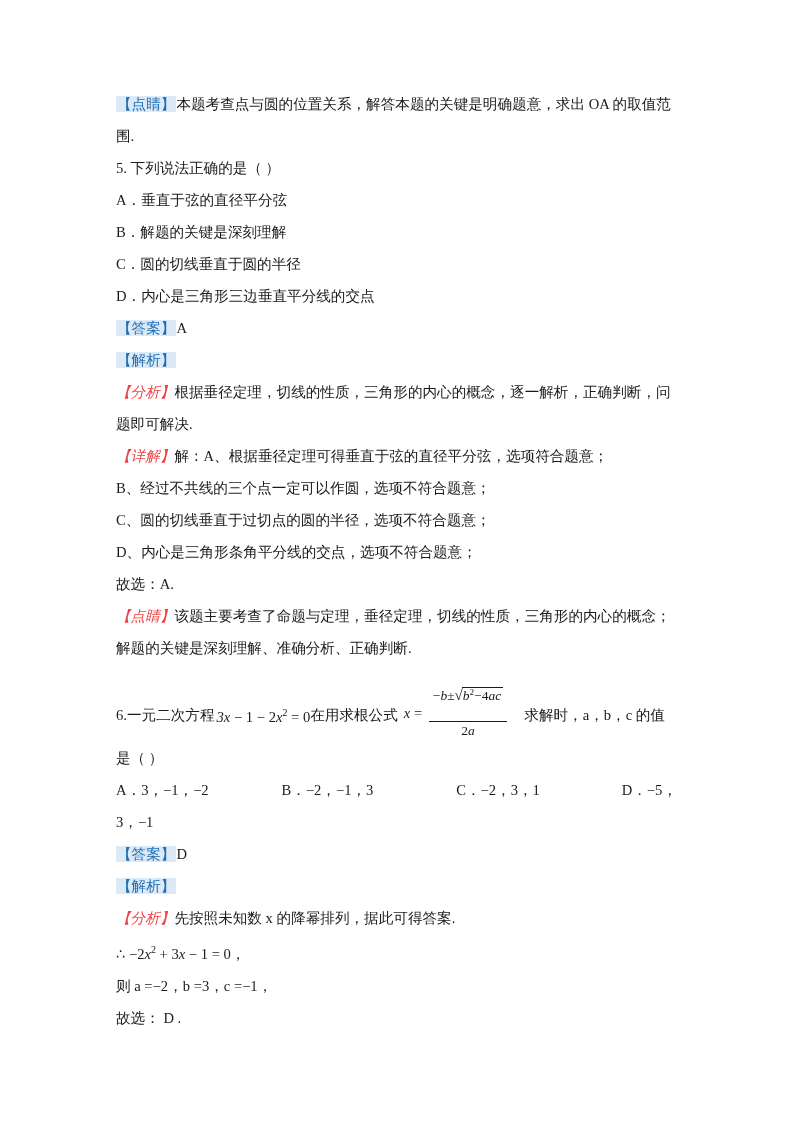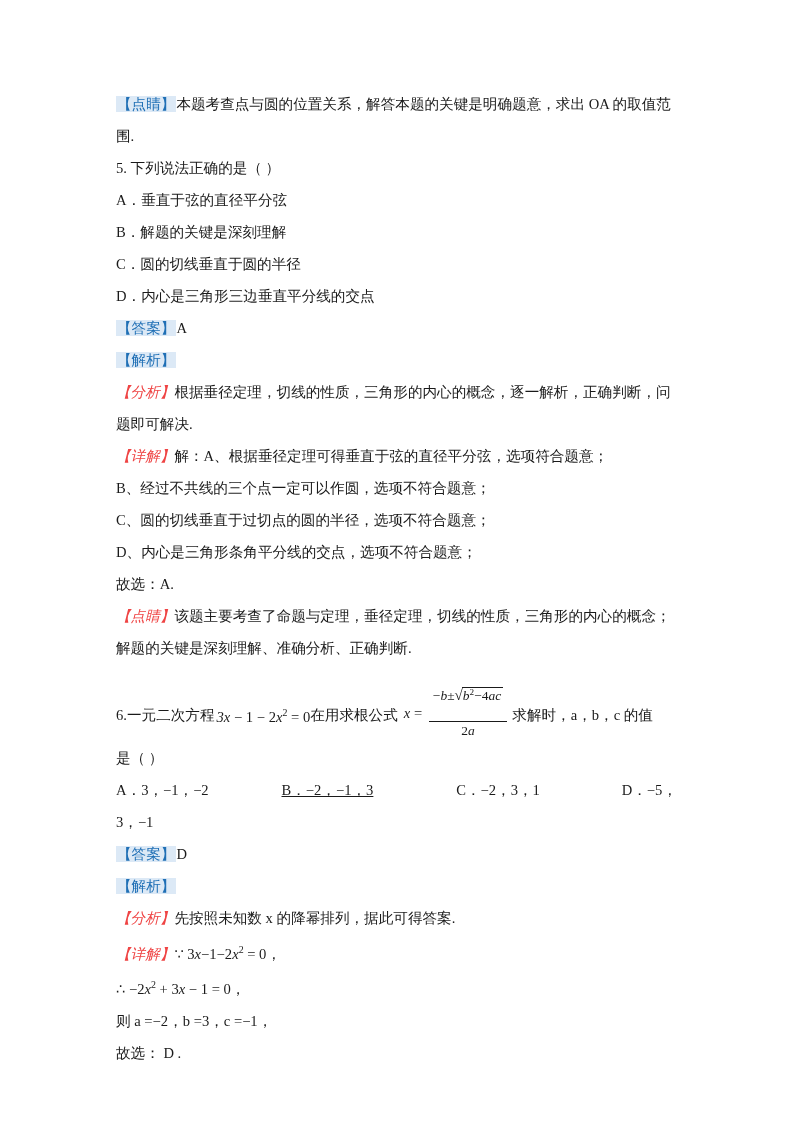--- a/index.html
+++ b/index.html
@@ -90,21 +90,21 @@
     display: flex;
     font-size: 14.6px;
     line-height: 32px;
     color: #1a1a1a;
     justify-content: center;
   }
   .options-row .o {
     white-space: nowrap;
   }
   .o1 { width: 180px; }
-  .o2 { width: 190px; text-decoration: underline; }
+  .o2 { width: 190px; }
   .o3 { width: 180px; }
   .o4 { width: auto; }
   .spacer-10 { height: 10px; }
 </style>
 </head>
 <body>
 
 <div class="page">
 
   <div class="line">
@@ -153,21 +153,21 @@
     <span class="lead" style="">一元二次方程</span>
     <span class="lead math" style="margin-left:2px;">3<span class="mi">x</span><span class="mn"> − 1 − 2</span><span class="mi">x</span><sup class="exp">2</sup><span class="mn"> = 0</span></span>
     <span class="lead">在用求根公式</span>
     <span class="lead" style="margin-left:6px;">
       <span class="math">x</span><span class="mn"> =</span>
       <span class="frac">
         <span class="num"><span class="mn">−</span><span class="math">b</span><span class="mn">±</span><span class="sqrt"><span class="radical">√</span><span class="rad-body"><span class="math">b</span><sup class="exp">2</sup><span class="mn">−4</span><span class="math">ac</span></span></span></span>
         <span class="den"><span class="mn">2</span><span class="math">a</span></span>
       </span>
     </span>
-    <span class="lead" style="margin-left:2px;">求解时，a，b，c 的值</span>
+    <span class="lead" style="margin-left:14px;">求解时，a，b，c 的值</span>
   </div>
 
   <div class="line">是（      ）</div>
 
   <div class="options-row">
     <span class="o o1">A．3，−1，−2</span>
     <span class="o o2">B．−2，−1，3</span>
     <span class="o o3">C．−2，3，1</span>
     <span class="o o4">D．−5，</span>
   </div>
@@ -178,23 +178,20 @@
   </div>
 
   <div class="line">
     <span class="tag">【解析】</span>
   </div>
 
   <div class="line">
     <span class="tag-plain">【分析】</span><span>先按照未知数 x 的降幂排列，据此可得答案.</span>
   </div>
 
-  <div class="line">
-    <span class="tag-plain">【详解】</span><span class="math"><span class="mn">∵ 3</span><span class="mi">x</span><span class="mn">−1−2</span><span class="mi">x</span><sup class="exp">2</sup><span class="mn"> = 0，</span></span>
-  </div>
 
   <div class="line">
     <span class="math"><span class="mn">∴ −2</span><span class="mi">x</span><sup class="exp">2</sup><span class="mn"> + 3</span><span class="mi">x</span><span class="mn"> − 1 = 0，</span></span>
   </div>
 
   <div class="line">则 a =−2，b =3，c =−1，</div>
   <div class="line">故选： D .</div>
 
 </div>
 

